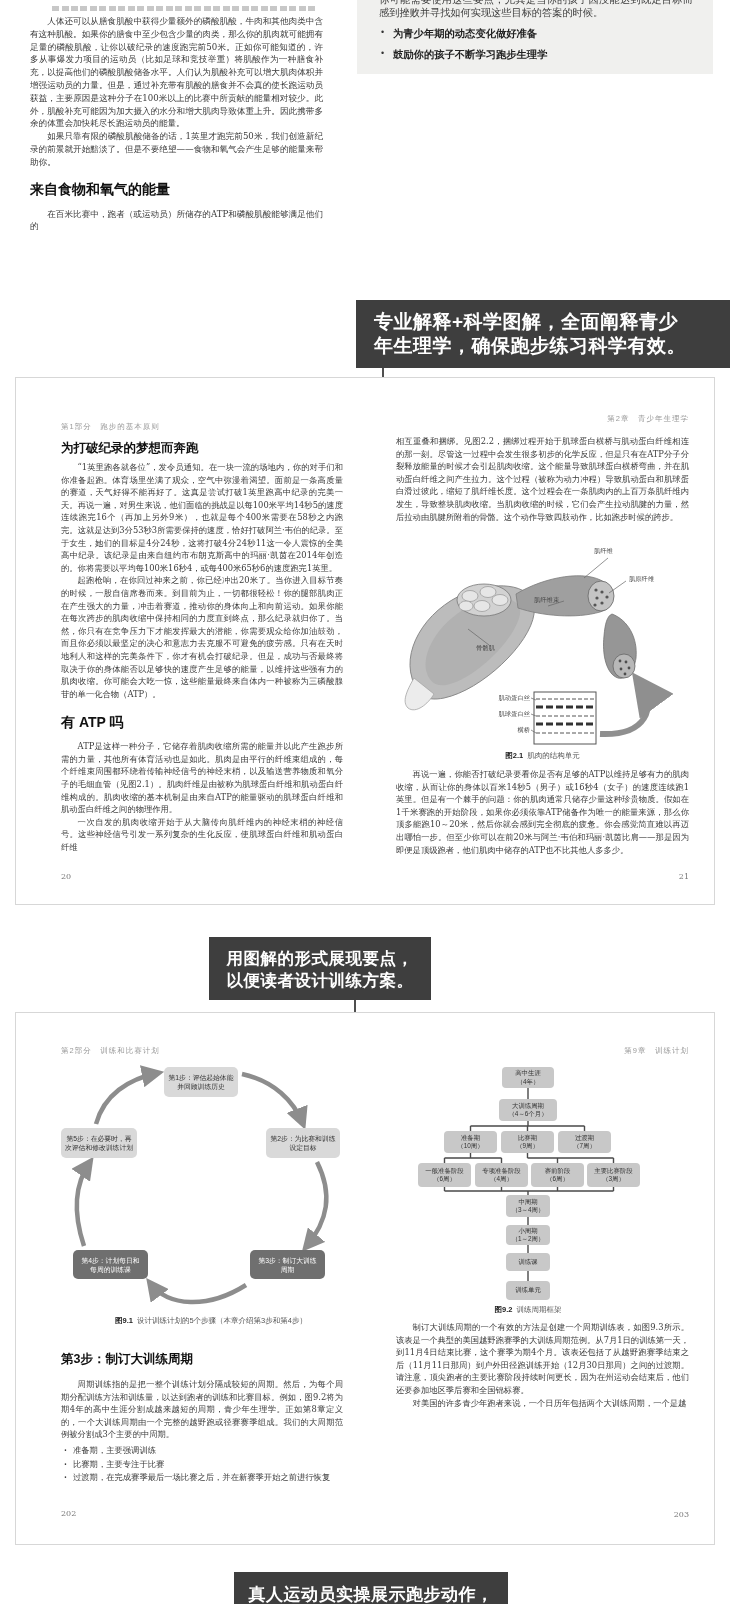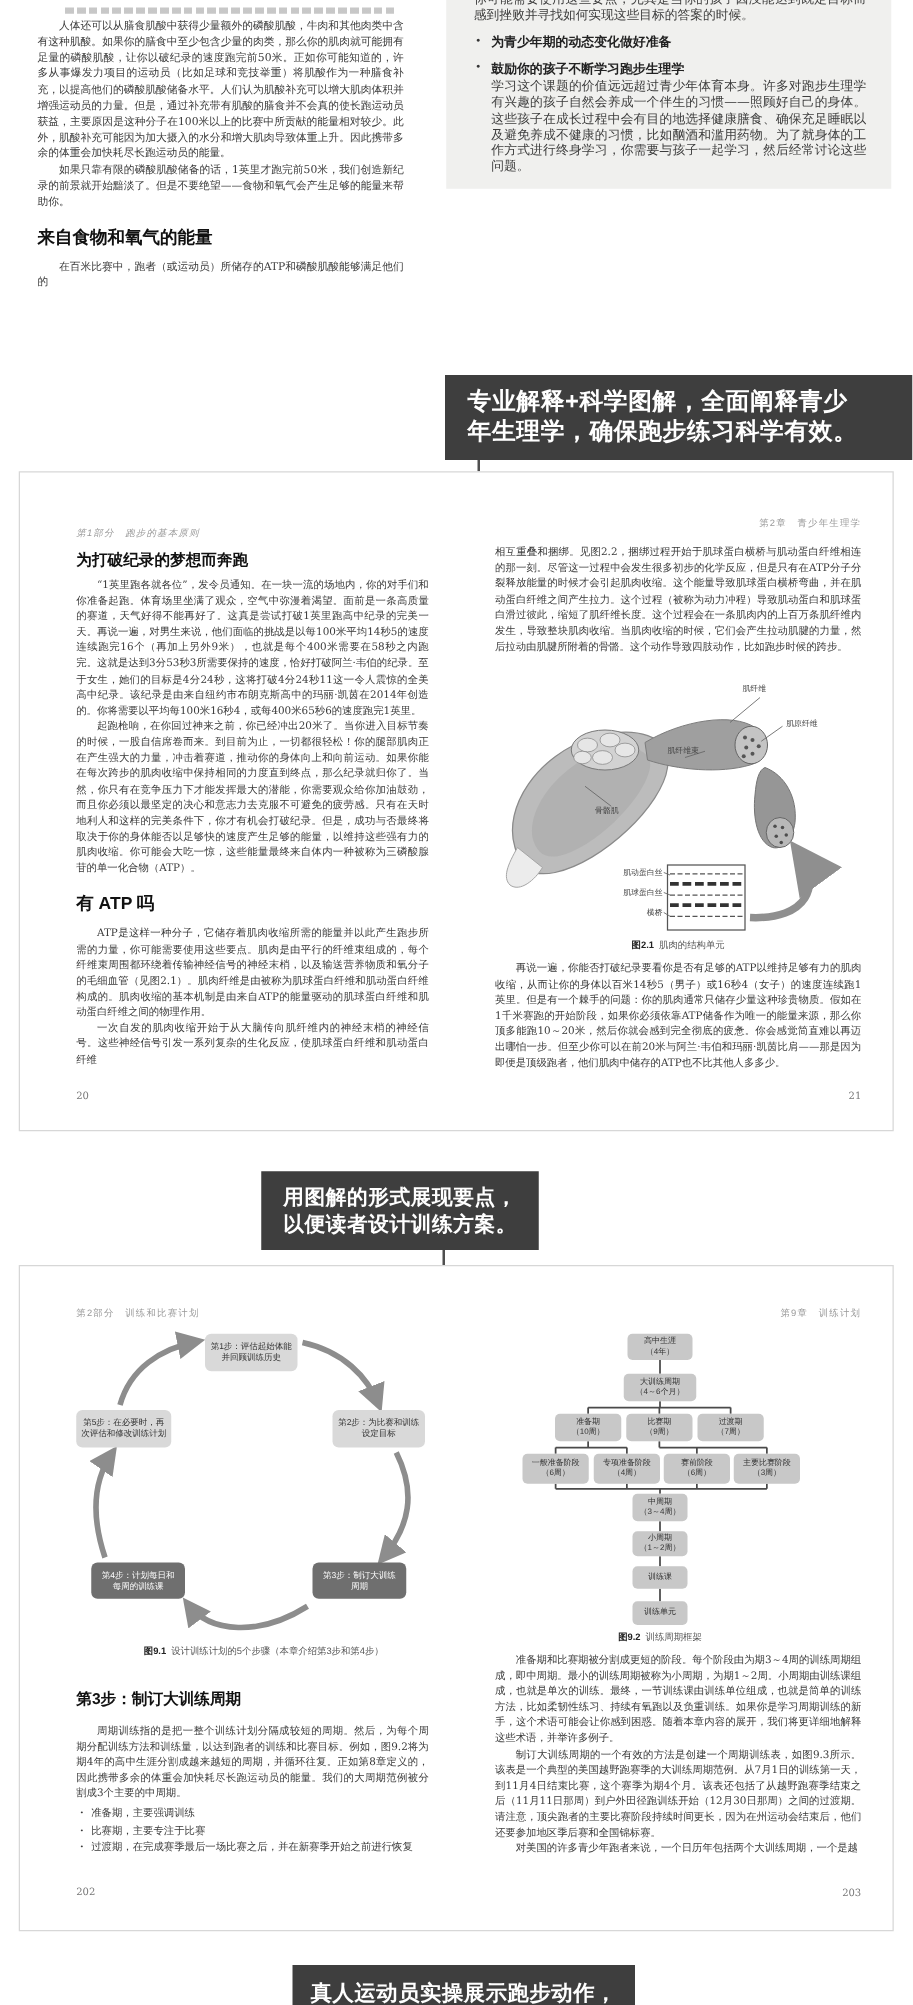--- a/index.html
+++ b/index.html
@@ -55,41 +55,40 @@
 
   <div class="graybox" style="left:357px;top:-20px;width:356px;padding:14px 20px 10px 22px;box-sizing:border-box;">
     <p class="gb-t">你可能需要使用这些要点，尤其是当你的孩子因没能达到既定目标而感到挫败并寻找如何实现这些目标的答案的时候。</p>
     <div class="gb-item">
       <span class="dot">•</span>
       <p class="gb-head">为青少年期的动态变化做好准备</p>
     </div>
     <div class="gb-item">
       <span class="dot">•</span>
       <p class="gb-head">鼓励你的孩子不断学习跑步生理学</p>
-      <p class="gb-t">学习这个课题的价值远远超过青少年体育本身。许多对跑步生理学有兴趣的孩子自然会养成一个伴生的习惯——照顾好自己的身体。这些孩子在成长过程中会有目的地选择健康膳食、确保充足睡眠以及避免养成不健康的习惯，比如酗酒和滥用药物。为了就身体的工作方式进行终身学习，你需要与孩子一起学习，然后经常讨论这些问题。</p>
     </div>
   </div>
 
   <div class="banner" style="left:356px;top:300px;width:436px;height:68px;font-size:19px;line-height:23.5px;box-sizing:border-box;padding:10px 0 0 18px;">
     <div style="width:312px;">专业解释+科学图解，全面阐释青少年生理学，确保跑步练习科学有效。</div>
   </div>
 
   <div class="cline" style="left:382px;top:368px;width:2px;height:239px;"></div>
   <div class="cline" style="left:384px;top:606px;width:10px;height:2px;"></div>
   <div class="cdot" style="left:392px;top:600px;"></div>
 
   <div class="card" style="left:15px;top:377px;width:700px;height:528px;">
 
-    <div class="abs pg-header" style="left:45px;top:44px;font-style:italic;">第1部分　跑步的基本原则</div>
+    <div class="abs pg-header" style="left:45px;top:44px;">第1部分　跑步的基本原则</div>
     <h2 class="abs h-big" style="left:45px;top:62px;">为打破纪录的梦想而奔跑</h2>
     <div class="abs" style="left:45px;top:83px;width:282px;">
       <p class="bt ind">“1英里跑各就各位”，发令员通知。在一块一流的场地内，你的对手们和你准备起跑。体育场里坐满了观众，空气中弥漫着渴望。面前是一条高质量的赛道，天气好得不能再好了。这真是尝试打破1英里跑高中纪录的完美一天。再说一遍，对男生来说，他们面临的挑战是以每100米平均14秒5的速度连续跑完16个（再加上另外9米），也就是每个400米需要在58秒之内跑完。这就是达到3分53秒3所需要保持的速度，恰好打破阿兰·韦伯的纪录。至于女生，她们的目标是4分24秒，这将打破4分24秒11这一令人震惊的全美高中纪录。该纪录是由来自纽约市布朗克斯高中的玛丽·凯茵在2014年创造的。你将需要以平均每100米16秒4，或每400米65秒6的速度跑完1英里。</p>
       <p class="bt ind">起跑枪响，在你回过神来之前，你已经冲出20米了。当你进入目标节奏的时候，一股自信席卷而来。到目前为止，一切都很轻松！你的腿部肌肉正在产生强大的力量，冲击着赛道，推动你的身体向上和向前运动。如果你能在每次跨步的肌肉收缩中保持相同的力度直到终点，那么纪录就归你了。当然，你只有在竞争压力下才能发挥最大的潜能，你需要观众给你加油鼓劲，而且你必须以最坚定的决心和意志力去克服不可避免的疲劳感。只有在天时地利人和这样的完美条件下，你才有机会打破纪录。但是，成功与否最终将取决于你的身体能否以足够快的速度产生足够的能量，以维持这些强有力的肌肉收缩。你可能会大吃一惊，这些能量最终来自体内一种被称为三磷酸腺苷的单一化合物（ATP）。</p>
       <h3 class="h-mid" style="margin:14px 0 8px 0;">有 ATP 吗</h3>
-      <p class="bt ind">ATP是这样一种分子，它储存着肌肉收缩所需的能量并以此产生跑步所需的力量，你可能需要使用这些要点。肌肉是由平行的纤维束组成的，每个纤维束周围都环绕着传输神经信号的神经末梢，以及输送营养物质和氧分子的毛细血管（见图2.1）。肌肉纤维是由被称为肌球蛋白纤维和肌动蛋白纤维构成的。肌肉收缩的基本机制是由来自ATP的能量驱动的肌球蛋白纤维和肌动蛋白纤维之间的物理作用。</p>
+      <p class="bt ind">ATP是这样一种分子，它储存着肌肉收缩所需的能量并以此产生跑步所需的力量，其他所有体育活动也是如此。肌肉是由平行的纤维束组成的，每个纤维束周围都环绕着传输神经信号的神经末梢，以及输送营养物质和氧分子的毛细血管（见图2.1）。肌肉纤维是由被称为肌球蛋白纤维和肌动蛋白纤维构成的。肌肉收缩的基本机制是由来自ATP的能量驱动的肌球蛋白纤维和肌动蛋白纤维之间的物理作用。</p>
       <p class="bt ind">一次自发的肌肉收缩开始于从大脑传向肌纤维内的神经末梢的神经信号。这些神经信号引发一系列复杂的生化反应，使肌球蛋白纤维和肌动蛋白纤维</p>
     </div>
     <div class="abs pg-num" style="left:45px;top:494px;">20</div>
 
     <div class="abs pg-header" style="left:380px;top:36px;width:293px;text-align:right;">第2章　青少年生理学</div>
     <p class="abs bt" style="left:380px;top:57px;width:293px;">相互重叠和捆绑。见图2.2，捆绑过程开始于肌球蛋白横桥与肌动蛋白纤维相连的那一刻。尽管这一过程中会发生很多初步的化学反应，但是只有在ATP分子分裂释放能量的时候才会引起肌肉收缩。这个能量导致肌球蛋白横桥弯曲，并在肌动蛋白纤维之间产生拉力。这个过程（被称为动力冲程）导致肌动蛋白和肌球蛋白滑过彼此，缩短了肌纤维长度。这个过程会在一条肌肉内的上百万条肌纤维内发生，导致整块肌肉收缩。当肌肉收缩的时候，它们会产生拉动肌腱的力量，然后拉动由肌腱所附着的骨骼。这个动作导致四肢动作，比如跑步时候的跨步。</p>
 
     <div class="abs" style="left:380px;top:172px;width:293px;height:198px;">
       <svg width="293" height="198" viewBox="0 0 293 198">
         <defs>
@@ -195,21 +194,21 @@
 每周的训练课</div>
       <div class="cyc light" style="left:15px;top:67px;width:76px;height:30px;">第5步：在必要时，再
 次评估和修改训练计划</div>
     </div>
     <div class="abs fig-cap" style="left:45px;top:303px;width:300px;">
       <b>图9.1</b><span>设计训练计划的5个步骤（本章介绍第3步和第4步）</span>
     </div>
 
     <h2 class="abs h-big" style="left:45px;top:338px;">第3步：制订大训练周期</h2>
     <div class="abs" style="left:45px;top:365px;width:282px;">
-      <p class="bt ind">周期训练指的是把一整个训练计划分隔成较短的周期。然后，为每个周期分配训练方法和训练量，以达到跑者的训练和比赛目标。例如，图9.2将为期4年的高中生涯分割成越来越短的周期，并循环往复。正如第8章定义的，因此携带多余的体重会加快耗尽长跑运动员的能量。我们的大周期范例被分割成3个主要的中周期。</p>
+      <p class="bt ind">周期训练指的是把一整个训练计划分隔成较短的周期。然后，为每个周期分配训练方法和训练量，以达到跑者的训练和比赛目标。例如，图9.2将为期4年的高中生涯分割成越来越短的周期，青少年生理学。正如第8章定义的，一个大训练周期由一个完整的越野跑或径赛赛季组成。我们的大周期范例被分割成3个主要的中周期。</p>
       <ul class="bullets bt">
         <li>准备期，主要强调训练</li>
         <li>比赛期，主要专注于比赛</li>
         <li>过渡期，在完成赛季最后一场比赛之后，并在新赛季开始之前进行恢复</li>
       </ul>
     </div>
     <div class="abs pg-num" style="left:45px;top:496px;">202</div>
 
     <div class="abs pg-header" style="left:380px;top:33px;width:293px;text-align:right;">第9章　训练计划</div>
 
@@ -244,21 +243,20 @@
       <div class="node" style="left:110px;top:164px;width:44px;height:20px;">小周期
 （1～2周）</div>
       <div class="node" style="left:110px;top:192px;width:44px;height:18px;">训练课</div>
       <div class="node" style="left:110px;top:220px;width:44px;height:19px;">训练单元</div>
     </div>
     <div class="abs fig-cap" style="left:380px;top:292px;width:264px;">
       <b>图9.2</b><span>训练周期框架</span>
     </div>
 
     <div class="abs" style="left:380px;top:308px;width:293px;">
-      <p class="bt ind">准备期和比赛期被分割成更短的阶段。每个阶段由为期3～4周的训练周期组成，即中周期。最小的训练周期被称为小周期，为期1～2周。小周期由训练课组成，也就是单次的训练。最终，一节训练课由训练单位组成，也就是简单的训练方法，比如柔韧性练习、持续有氧跑以及负重训练。如果你是学习周期训练的新手，这个术语可能会让你感到困惑。随着本章内容的展开，我们将更详细地解释这些术语，并举许多例子。</p>
       <p class="bt ind">制订大训练周期的一个有效的方法是创建一个周期训练表，如图9.3所示。该表是一个典型的美国越野跑赛季的大训练周期范例。从7月1日的训练第一天，到11月4日结束比赛，这个赛季为期4个月。该表还包括了从越野跑赛季结束之后（11月11日那周）到户外田径跑训练开始（12月30日那周）之间的过渡期。请注意，顶尖跑者的主要比赛阶段持续时间更长，因为在州运动会结束后，他们还要参加地区季后赛和全国锦标赛。</p>
       <p class="bt ind">对美国的许多青少年跑者来说，一个日历年包括两个大训练周期，一个是越</p>
     </div>
     <div class="abs pg-num" style="left:380px;top:497px;width:293px;text-align:right;">203</div>
   </div>
 
   <div class="banner" style="left:234px;top:1572px;width:274px;height:60px;font-size:17px;line-height:24px;text-align:center;box-sizing:border-box;padding-top:11px;">
     <div>真人运动员实操展示跑步动作，</div>
   </div>
 

